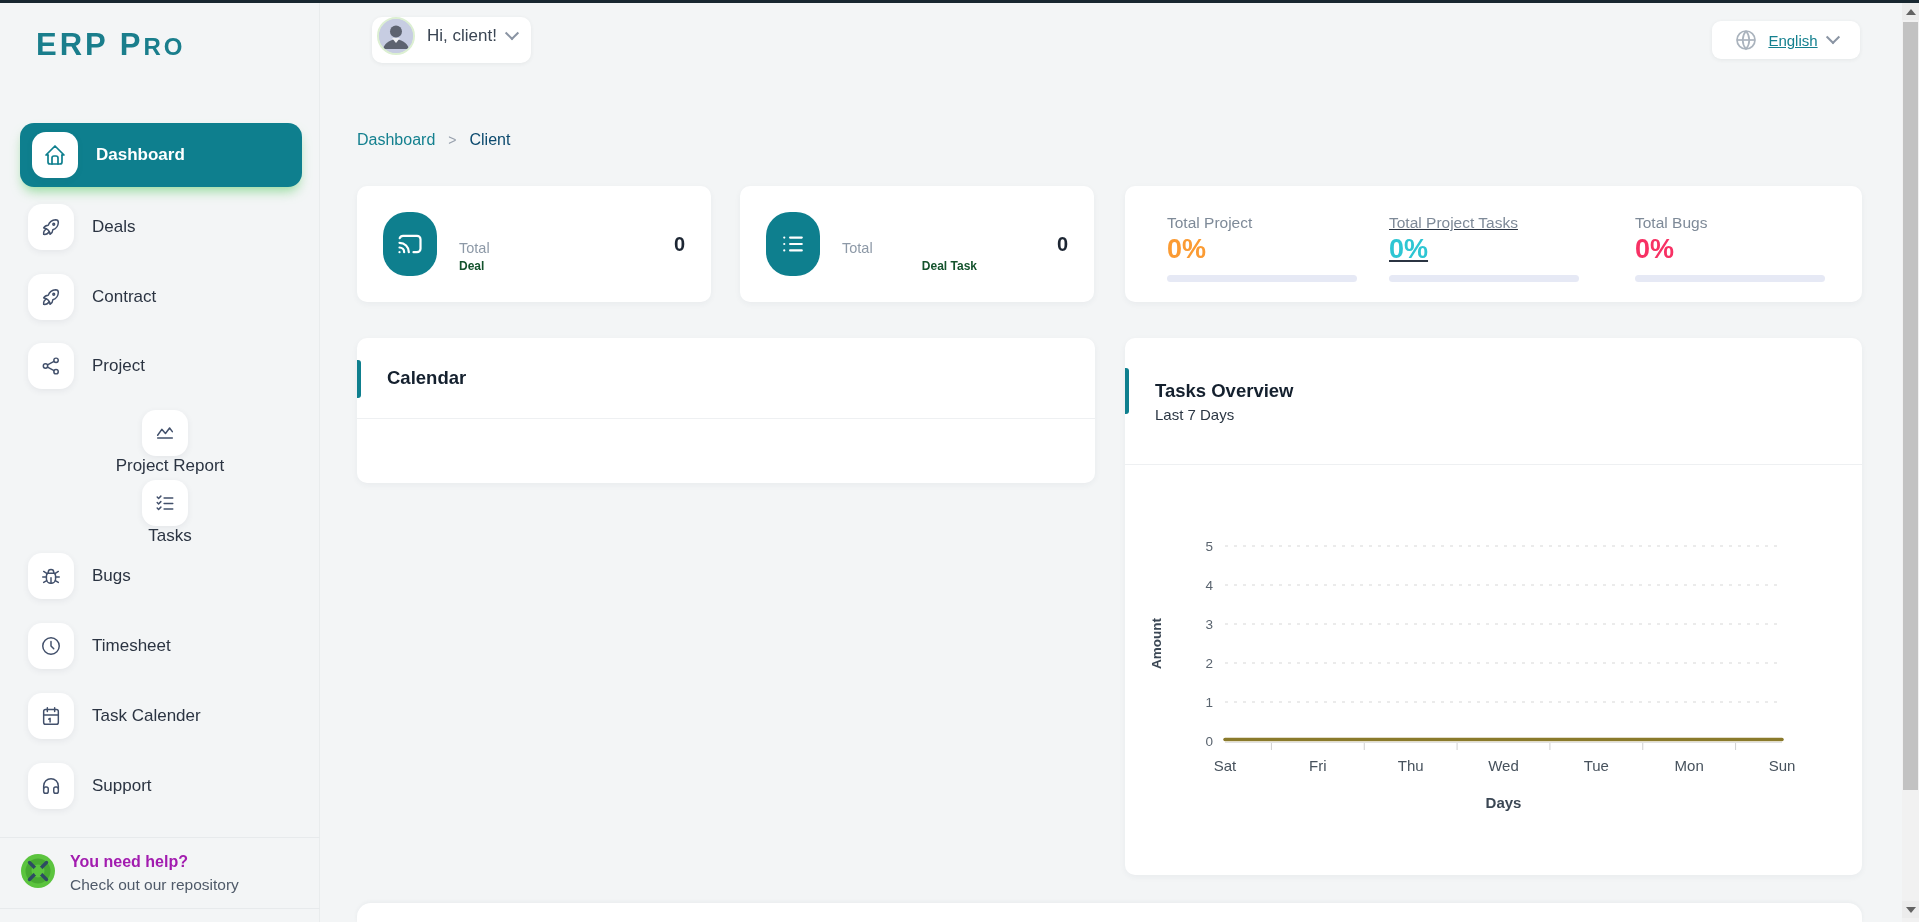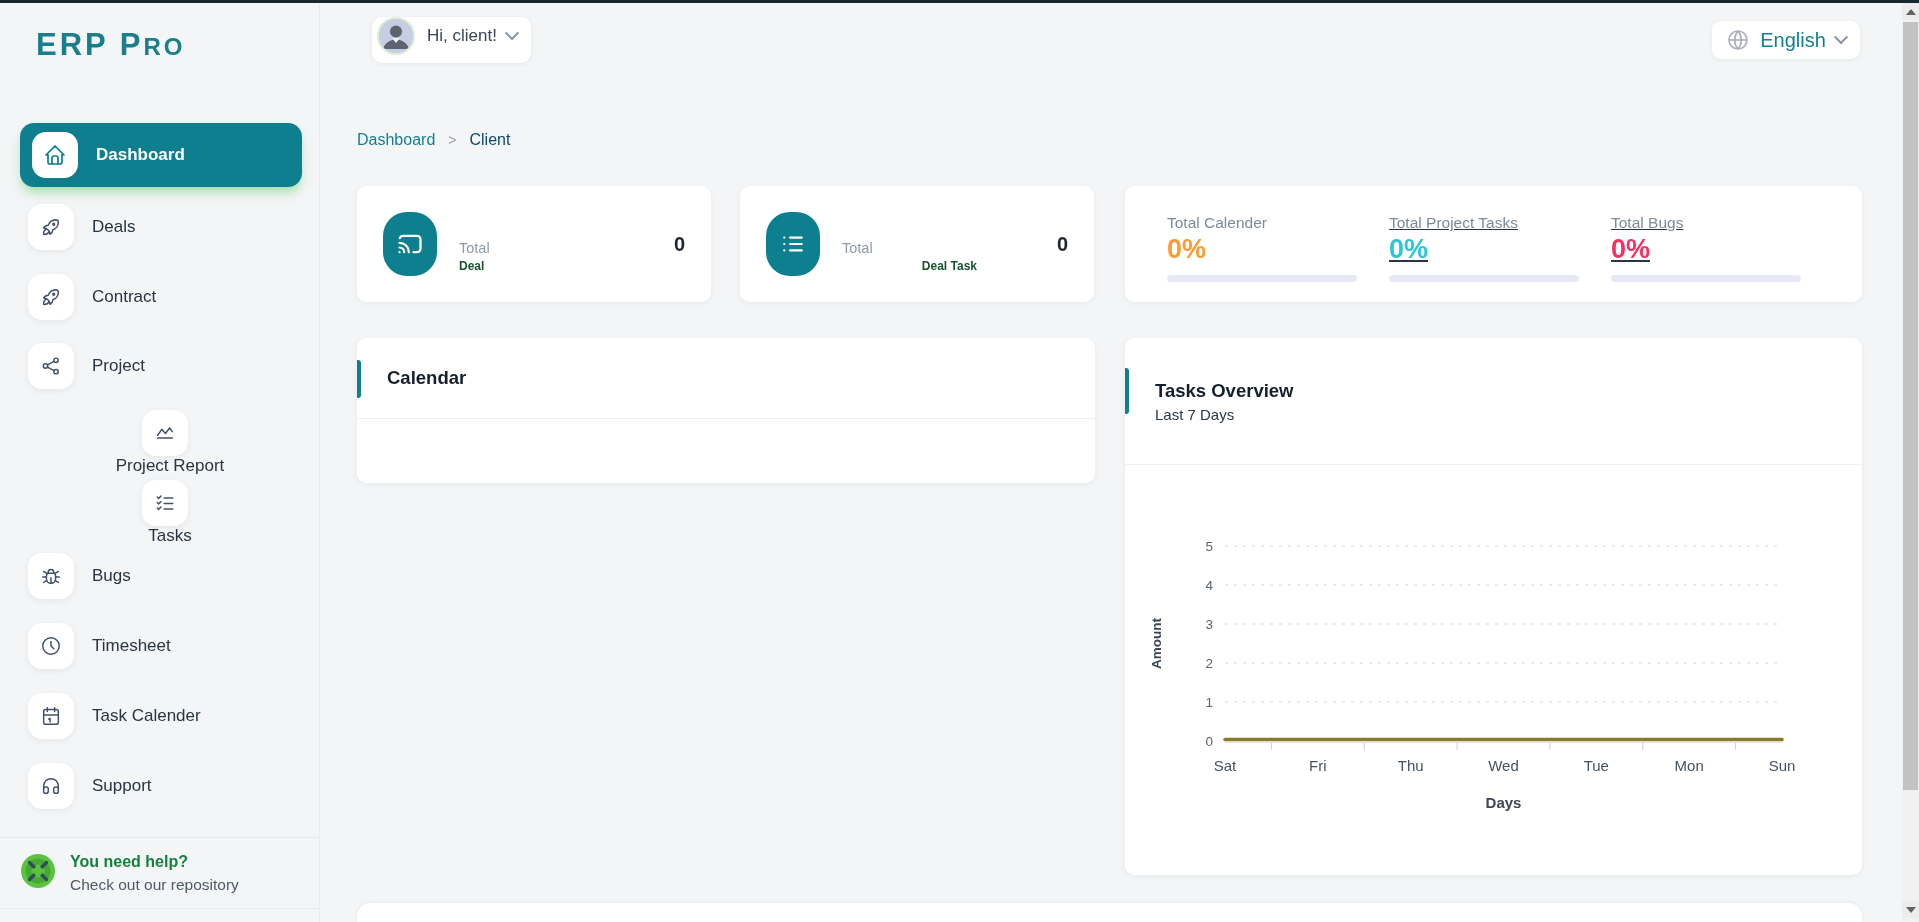--- a/index.html
+++ b/index.html
@@ -18,31 +18,31 @@
   .icon-box { width:46px; height:46px; border-radius:14px; background:#ffffff; box-shadow:0 2px 6px rgba(60,70,90,.08); display:flex; align-items:center; justify-content:center; margin-left:8px; flex:0 0 auto; }
   .nav-label { margin-left:18px; font-size:17px; color:#2b3442; }
 
   .nav-item.active { left:20px; width:282px; height:64px; background:#0e7f8e; border-radius:14px; box-shadow:0 7px 12px -3px rgba(98,205,108,.65); }
   .nav-item.active .icon-box { margin-left:12px; }
   .nav-item.active .nav-label { color:#ffffff; font-weight:bold; }
 
   .help-divider { position:absolute; left:0; width:320px; height:1px; background:#e7eaec; }
   .help { position:absolute; left:20px; top:850px; display:flex; align-items:flex-start; }
   .help-texts { margin-left:14px; }
-  .help-title { font-size:16px; font-weight:bold; color:#15803d; }
+  .help-title { font-size:16px; font-weight:bold; color:#a21caf; }
   .help-sub { font-size:15.5px; color:#4f5a69; margin-top:5px; }
 
   
   .greeting-pill { position:absolute; left:372px; top:17px; height:46px; background:#fff; border-radius:10px; box-shadow:0 1px 4px rgba(40,50,60,.07); display:flex; align-items:center; padding:0 14px 8px 5px; cursor:pointer; }
   .avatar { width:38px; height:38px; border-radius:50%; background:#c7cde2; border:2px solid #dcefd2; overflow:hidden; flex:0 0 auto; }
   .greeting-text { font-size:17px; color:#3a4553; margin:0 10px 0 12px; }
   .chev { width:10px; height:10px; border-right:2px solid #8a94a3; border-bottom:2px solid #8a94a3; transform:rotate(45deg) translate(-2px,-2px); }
 
   .lang-pill { position:absolute; left:1712px; top:21px; width:148px; height:38px; background:#fff; border-radius:9px; box-shadow:0 1px 4px rgba(40,50,60,.07); display:flex; align-items:center; justify-content:center; cursor:pointer; }
-  .lang-label { font-size:20px; color:#14808f; margin:0 10px; }
+  .lang-label { font-size:15px; color:#14808f; margin:0 10px;text-decoration:underline; }
 
   
   .breadcrumb { position:absolute; left:357px; top:131px; font-size:16px; display:flex; align-items:center; }
   .crumb-active { color:#14808f; cursor:pointer; }
   .crumb-sep { color:#97a0ad; margin:0 13px; font-size:14px; }
   .crumb-current { color:#0c4a6e; }
 
   
   .card { position:absolute; background:#fff; border-radius:10px; box-shadow:0 2px 6px rgba(45,55,70,.05); }
   .sum-card { width:354px; height:116px; top:186px; display:flex; align-items:center; padding:0 26px; }
@@ -299,30 +299,30 @@
   </span>
   <span class="sum-texts">
     <span class="sum-top" style="display:block;">Total</span>
     <span class="sum-bottom" style="display:block;text-align:center;">Deal Task</span>
   </span>
   <span class="sum-value">0</span>
 </div>
 
 <div class="card stats-card">
   <div class="stat-col" style="left:42px;">
-    <div class="stat-label">Total Calender</div>
+    <div class="stat-label">Total Project</div>
     <div class="stat-value" style="color: rgb(251, 155, 51);">0%</div>
     <div class="stat-bar"></div>
   </div>
   <div class="stat-col" style="left:264px;text-decoration:underline;">
     <div class="stat-label">Total Project Tasks</div>
     <div class="stat-value" style="color: rgb(46, 198, 211);">0%</div>
     <div class="stat-bar"></div>
   </div>
-  <div class="stat-col" style="left:486px;text-decoration:underline;">
+  <div class="stat-col" style="left:510px;">
     <div class="stat-label">Total Bugs</div>
     <div class="stat-value" style="color: rgb(247, 49, 100);">0%</div>
     <div class="stat-bar"></div>
   </div>
 </div>
 
 <div class="card calendar-card">
   <div class="panel-header">
     <span class="accent"></span>
     <span class="panel-title">Calendar</span>

